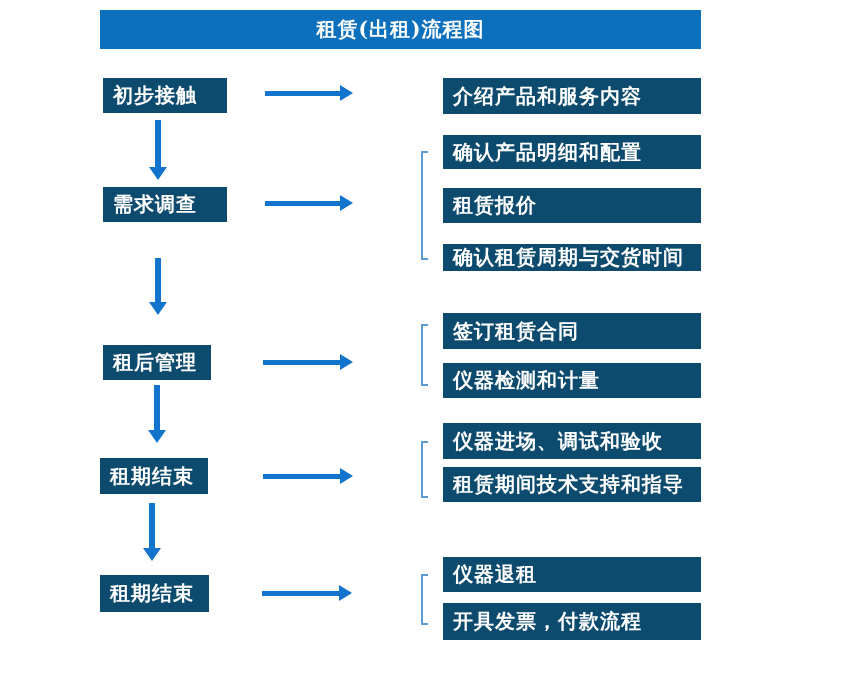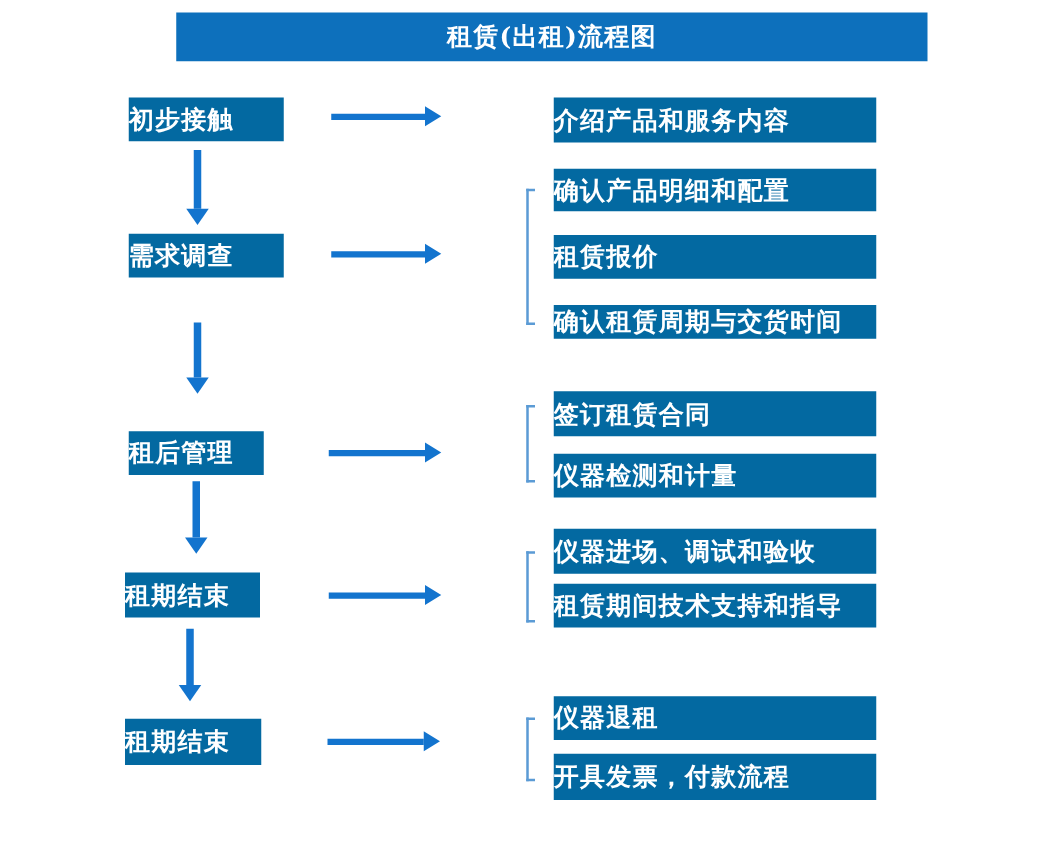--- a/index.html
+++ b/index.html
@@ -7,28 +7,28 @@
     position:relative;
     width:844px;height:688px;
     background:#ffffff;
     overflow:hidden;
     font-family:"DejaVu Serif","Liberation Serif",serif;
   }
   .titlebar{
     position:absolute;left:100px;top:10px;width:601px;height:39px;
     background:#0D70BC;color:#ffffff;
     display:flex;align-items:center;justify-content:center;
-    font-size:20px;font-weight:bold;letter-spacing:1px;margin-left:41px;
+    font-size:20px;font-weight:bold;letter-spacing:1px;
   }
   .lbox,.rbox{
     position:absolute;
-    background:#0369a1;color:#ffffff;
+    background:#0c4a6e;color:#ffffff;
     display:flex;align-items:center;
     font-size:20px;font-weight:bold;
-    box-sizing:border-box;
+    padding-left:10px;box-sizing:border-box;
     letter-spacing:1px;
     white-space:nowrap;
   }
   .rbox{left:443px;width:258px;}
   
   .harrow{position:absolute;height:16px;display:flex;align-items:center;}
   .h-shaft{flex:1;height:5px;background:#1374CE;}
   .h-head{width:0;height:0;border-left:13px solid #1374CE;border-top:8px solid transparent;border-bottom:8px solid transparent;}
   
   .varrow{position:absolute;width:18px;display:flex;flex-direction:column;align-items:center;}

